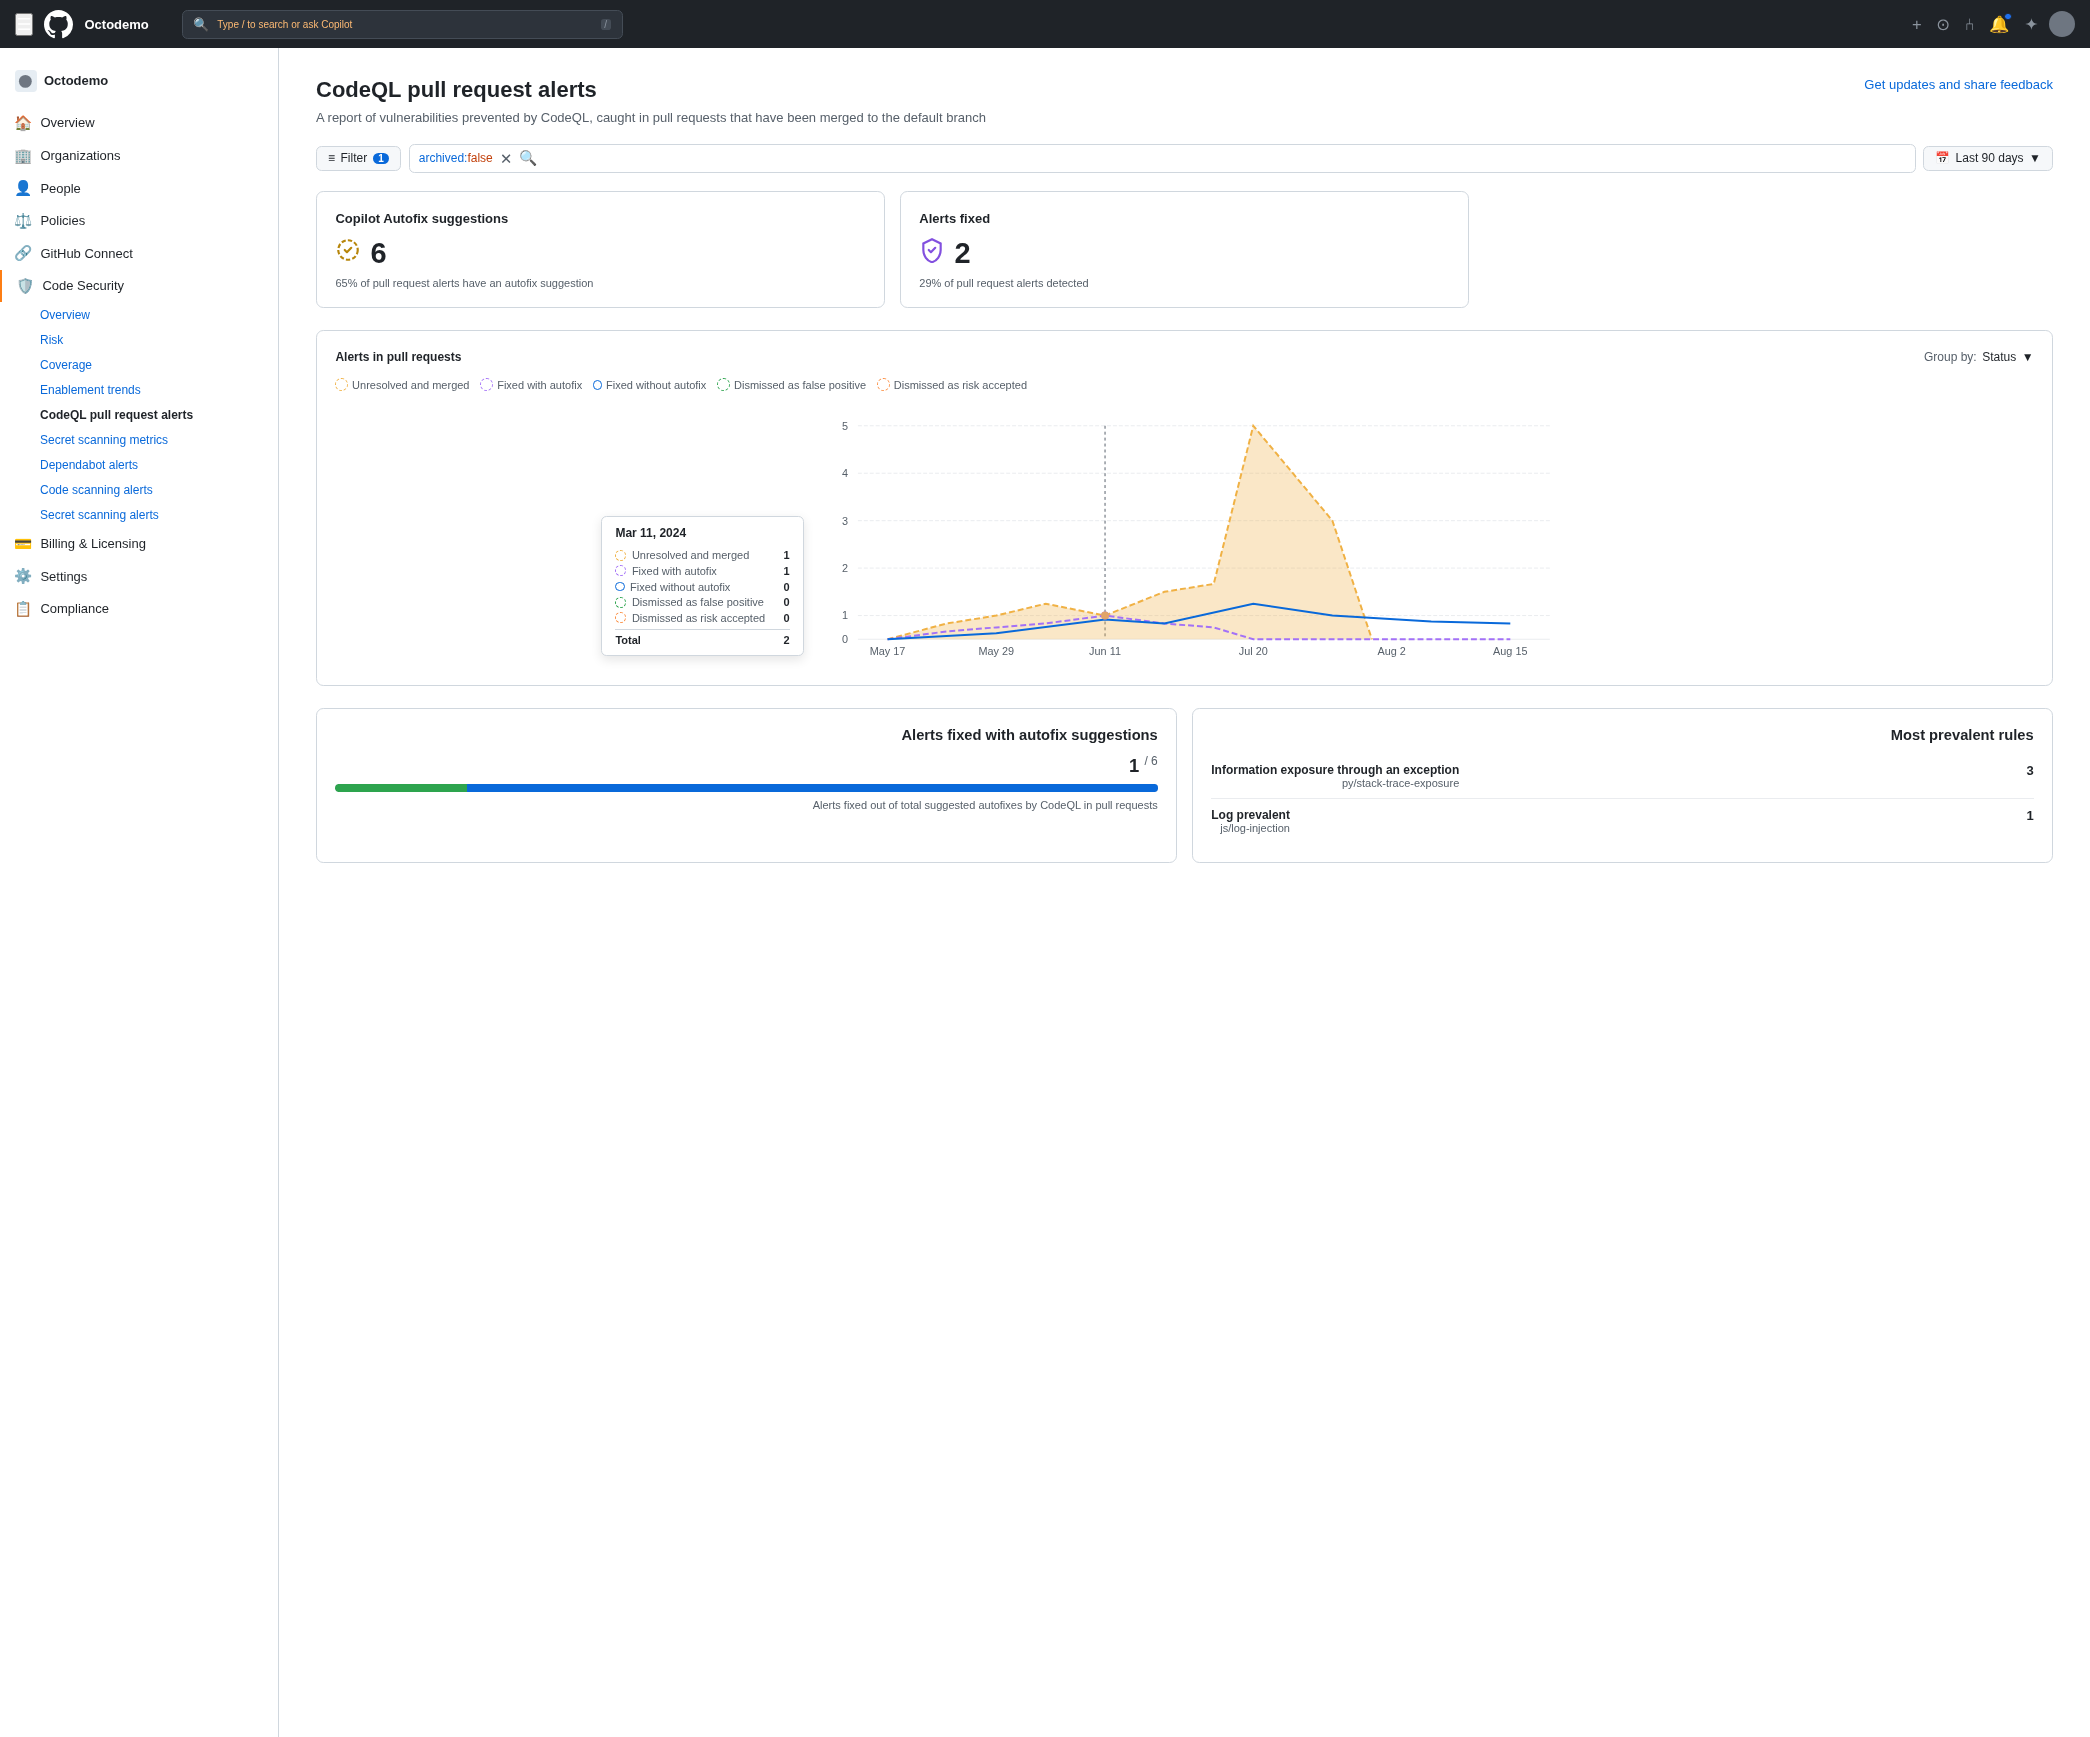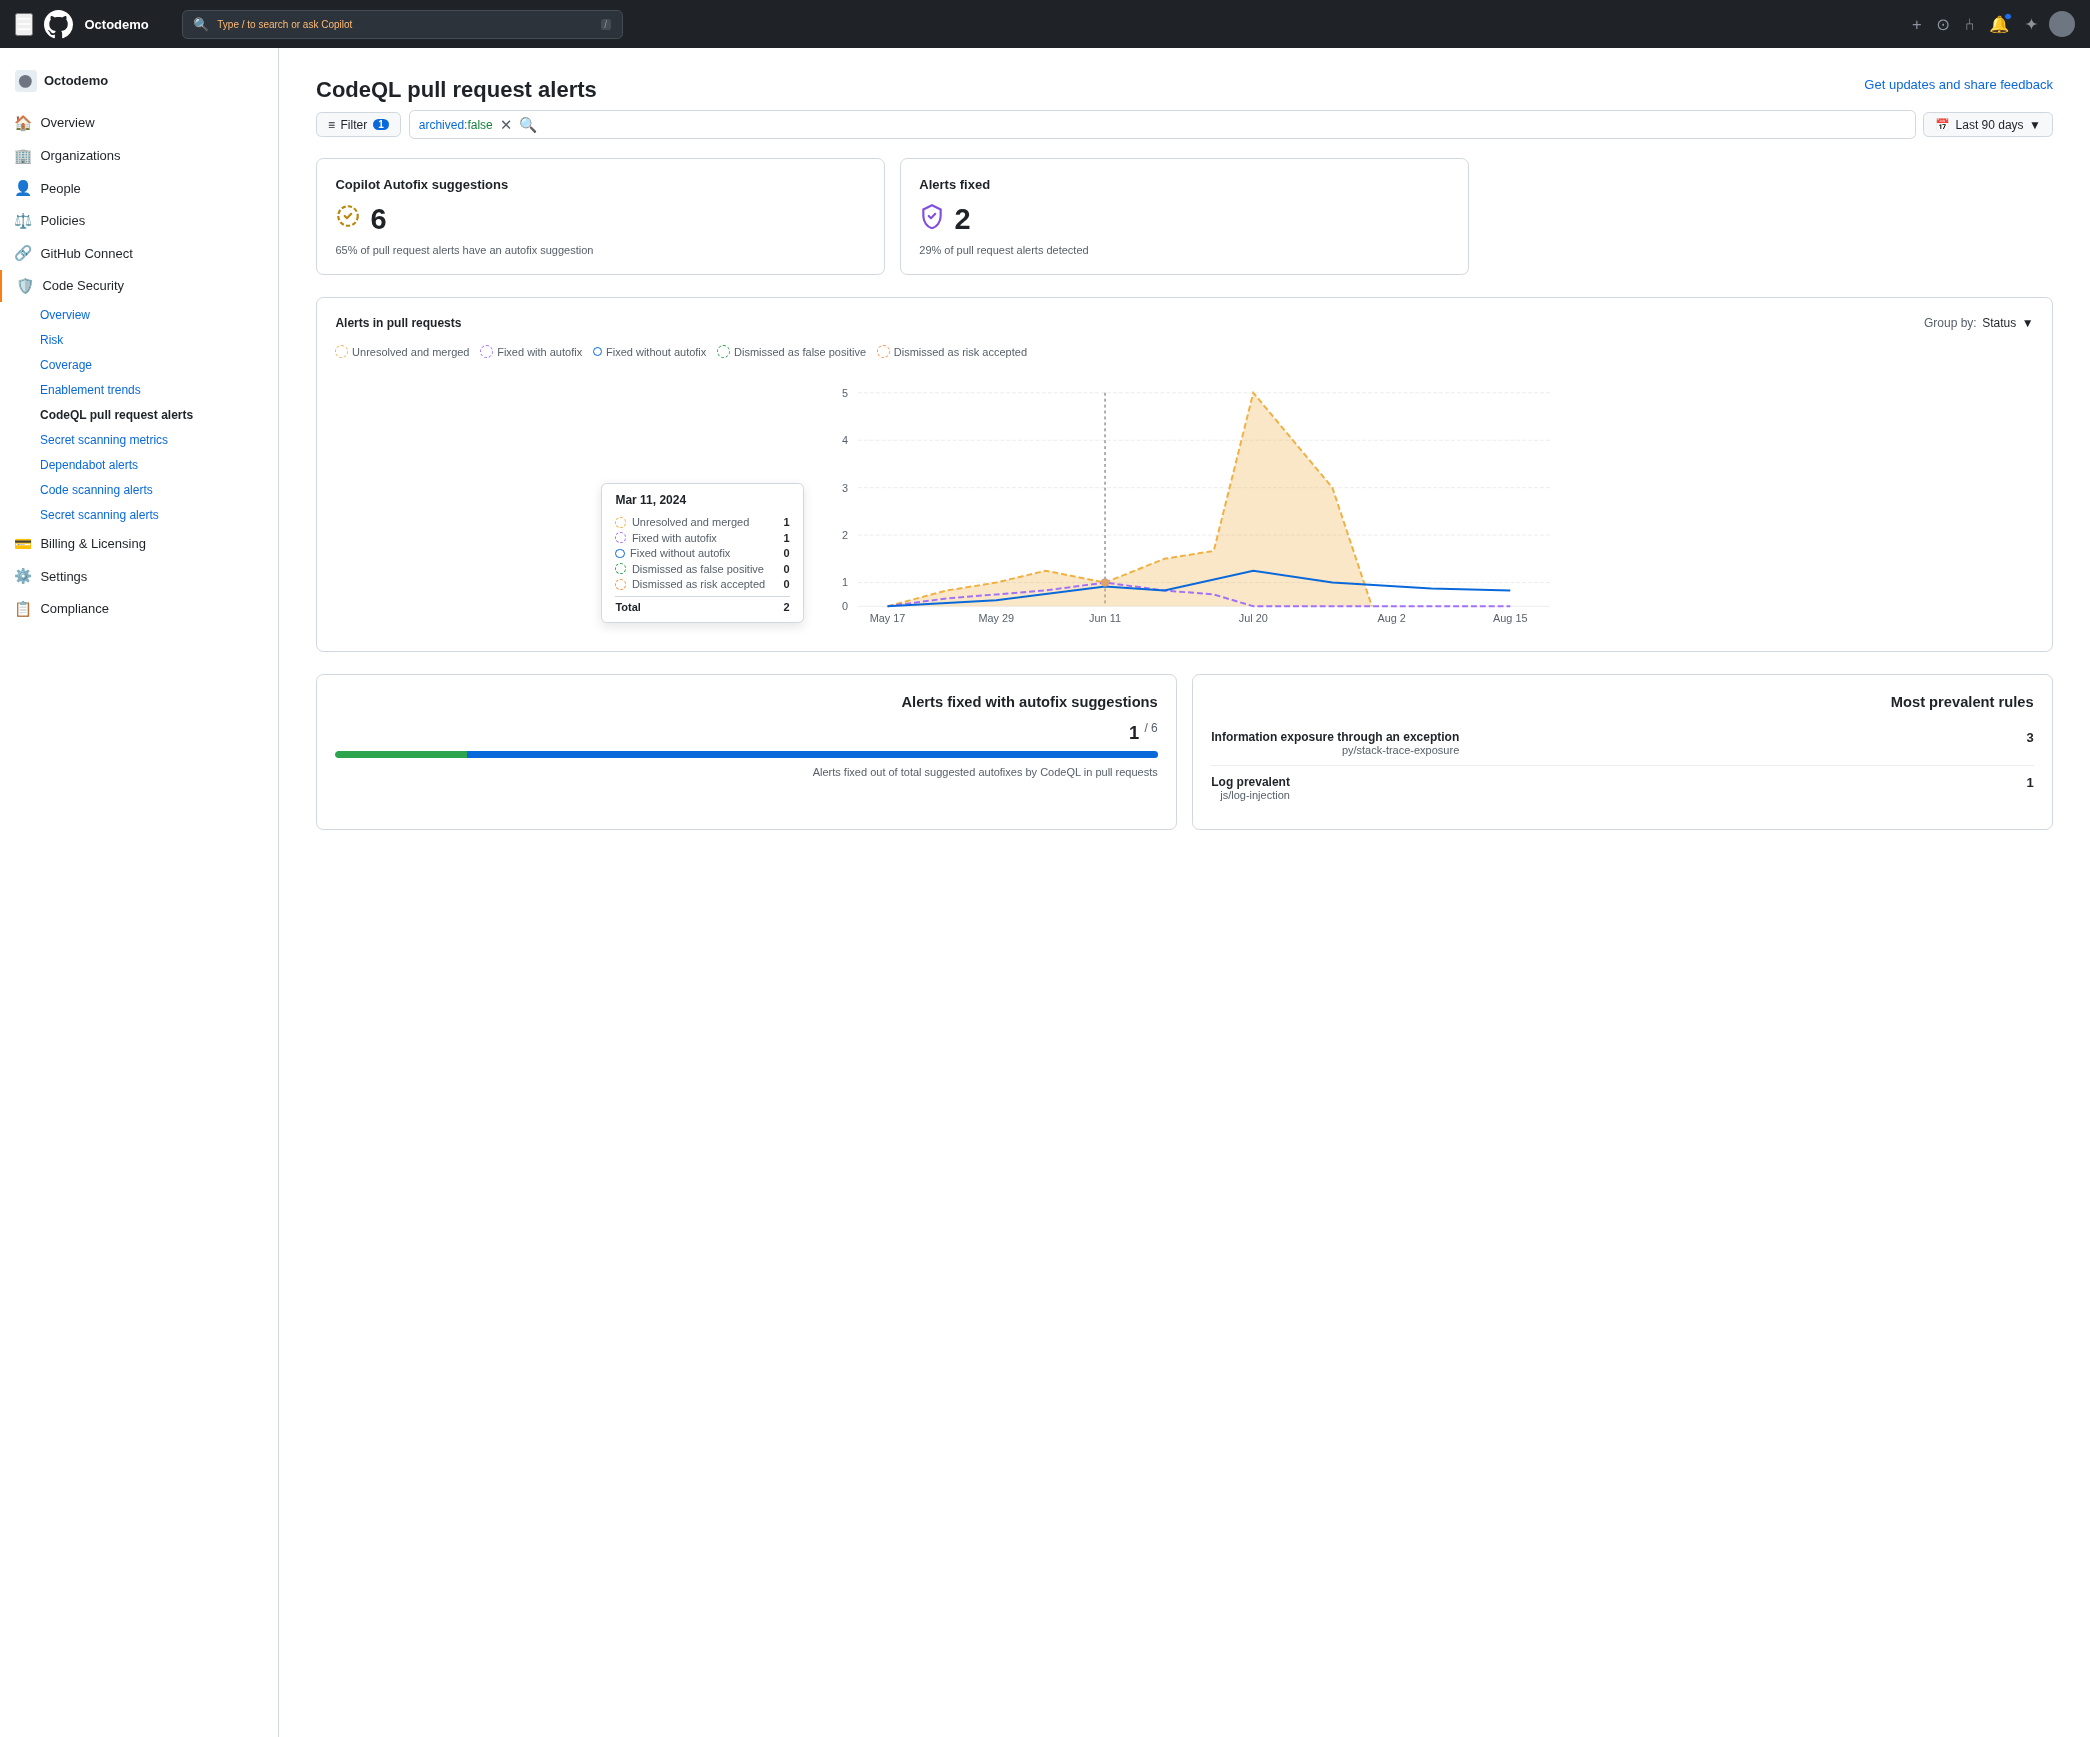--- a/index.html
+++ b/index.html
@@ -227,30 +227,31 @@
       </a>
     </nav>
   </aside>
 
   <main class="main">
 
     <div class="page-header">
       <h1 class="page-title">CodeQL pull request alerts</h1>
       <a class="page-link">Get updates and share feedback</a>
     </div>
+    <p class="page-subtitle">A report of vulnerabilities prevented by CodeQL, caught in pull requests that have been merged to the default branch</p>
 
     <div class="filter-bar">
       <button class="filter-btn">
         <span>≡</span>
         <span>Filter</span>
         <span class="filter-count">1</span>
       </button>
       <div class="filter-input-wrap">
         <span class="filter-value">
-          <span>archived:</span><span style="color:#15803d;">false</span>
+          <span>archived:</span><span style="color:#c2410c;">false</span>
         </span>
         <button class="filter-clear">✕</button>
         <button class="filter-search-btn">🔍</button>
       </div>
       <button class="date-btn">
         <span>📅</span>
         <span>Last 90 days</span>
         <span>▼</span>
       </button>
     </div>

